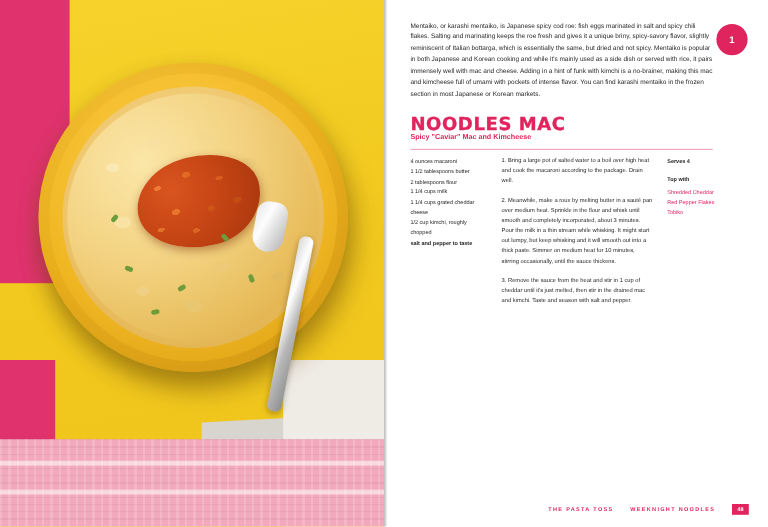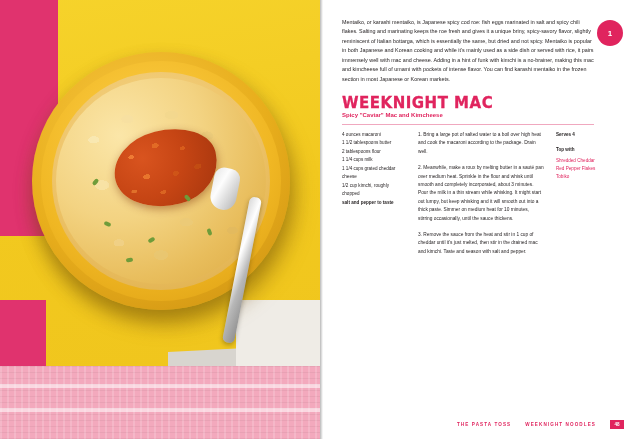--- a/index.html
+++ b/index.html
@@ -336,21 +336,21 @@
     <div class="page-no"></div>
   </div>
 
   <div class="text-page">
     <div class="gutter"></div>
 
     <div class="intro">Mentaiko, or karashi mentaiko, is Japanese spicy cod roe: fish eggs marinated in salt and spicy chili flakes. Salting and marinating keeps the roe fresh and gives it a unique briny, spicy-savory flavor, slightly reminiscent of Italian bottarga, which is essentially the same, but dried and not spicy. Mentaiko is popular in both Japanese and Korean cooking and while it's mainly used as a side dish or served with rice, it pairs immensely well with mac and cheese. Adding in a hint of funk with kimchi is a no-brainer, making this mac and kimcheese full of umami with pockets of intense flavor. You can find karashi mentaiko in the frozen section in most Japanese or Korean markets.</div>
 
     <div class="chip">1</div>
 
-    <div class="recipe-title">WEEKNIGHT MAC</div>
+    <div class="recipe-title">NOODLES MAC</div>
     <div class="recipe-sub">Spicy "Caviar" Mac and Kimcheese</div>
     <div class="rule"></div>
 
     <div class="col-ing">
       <div>4 ounces macaroni</div>
       <div>1 1/2 tablespoons butter</div>
       <div>2 tablespoons flour</div>
       <div>1 1/4 cups milk</div>
       <div>1 1/4 cups grated cheddar cheese</div>
       <div>1/2 cup kimchi, roughly chopped</div>

